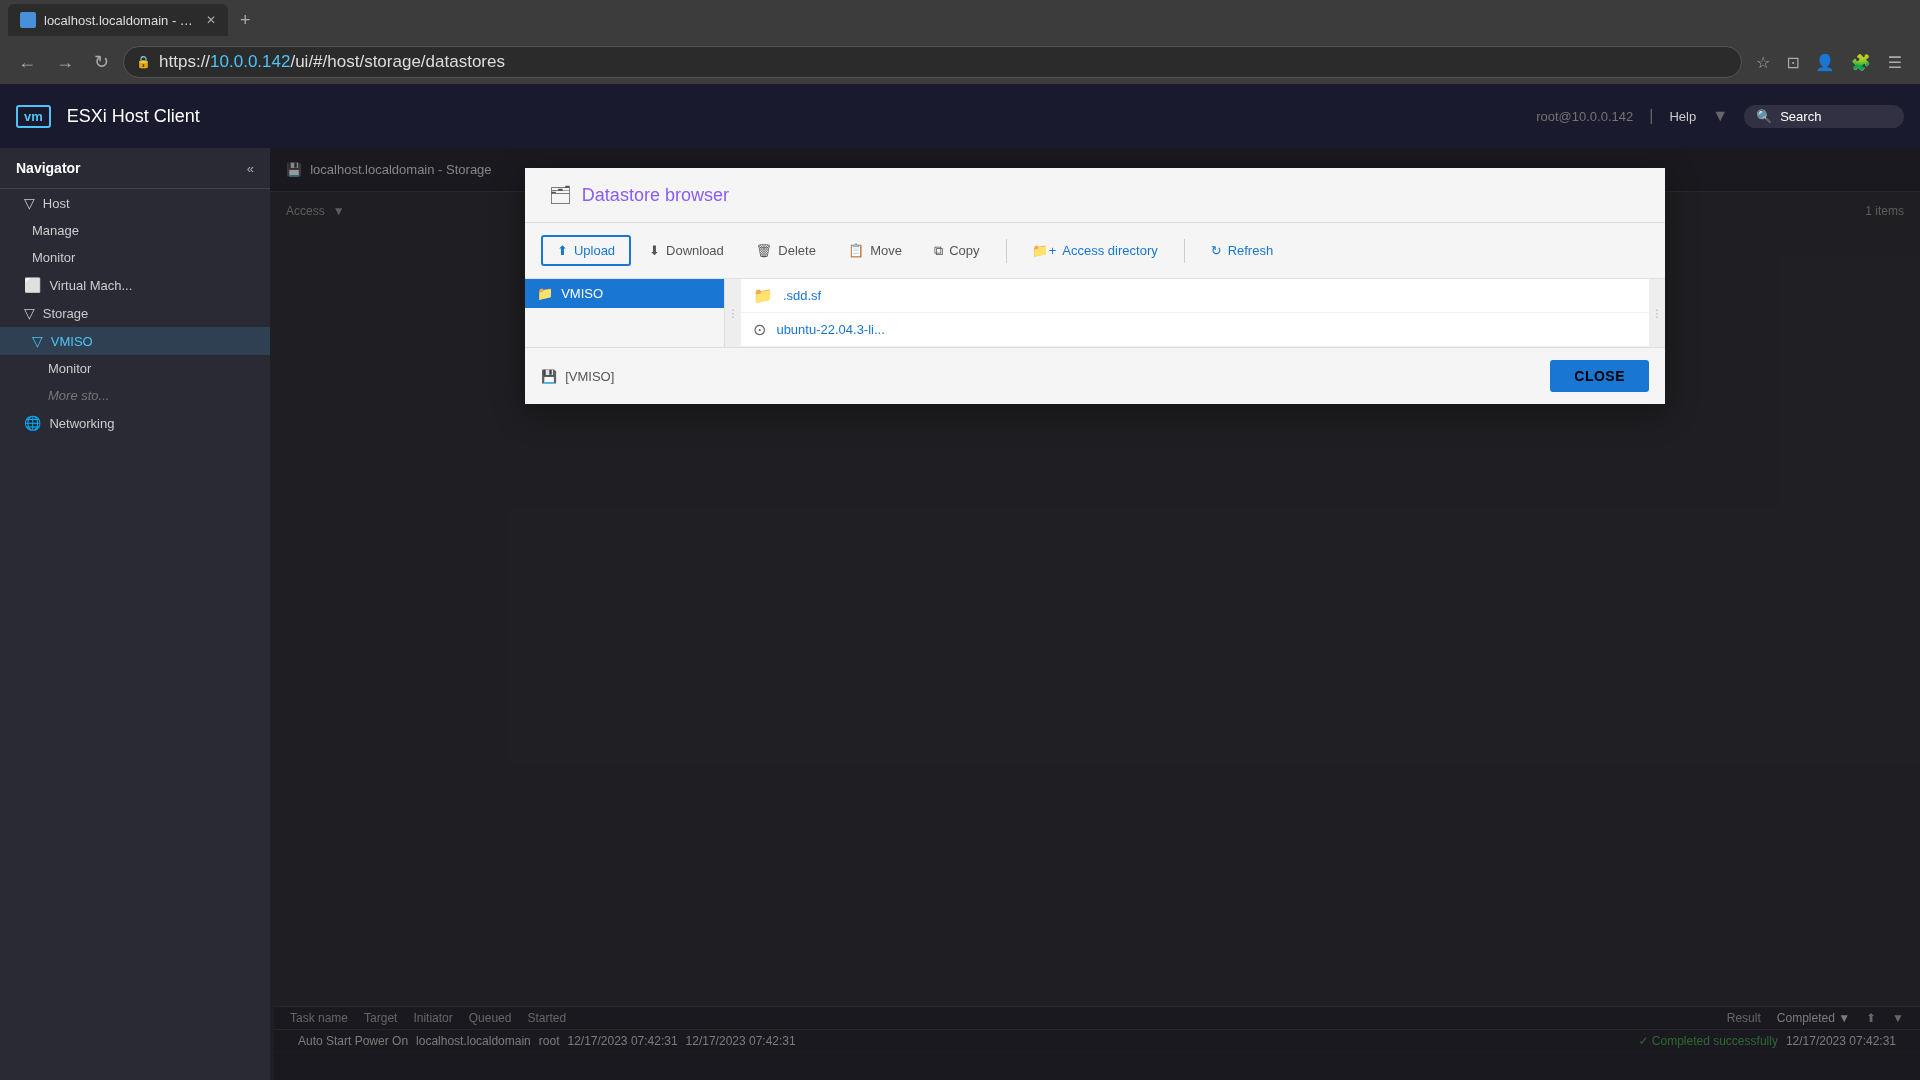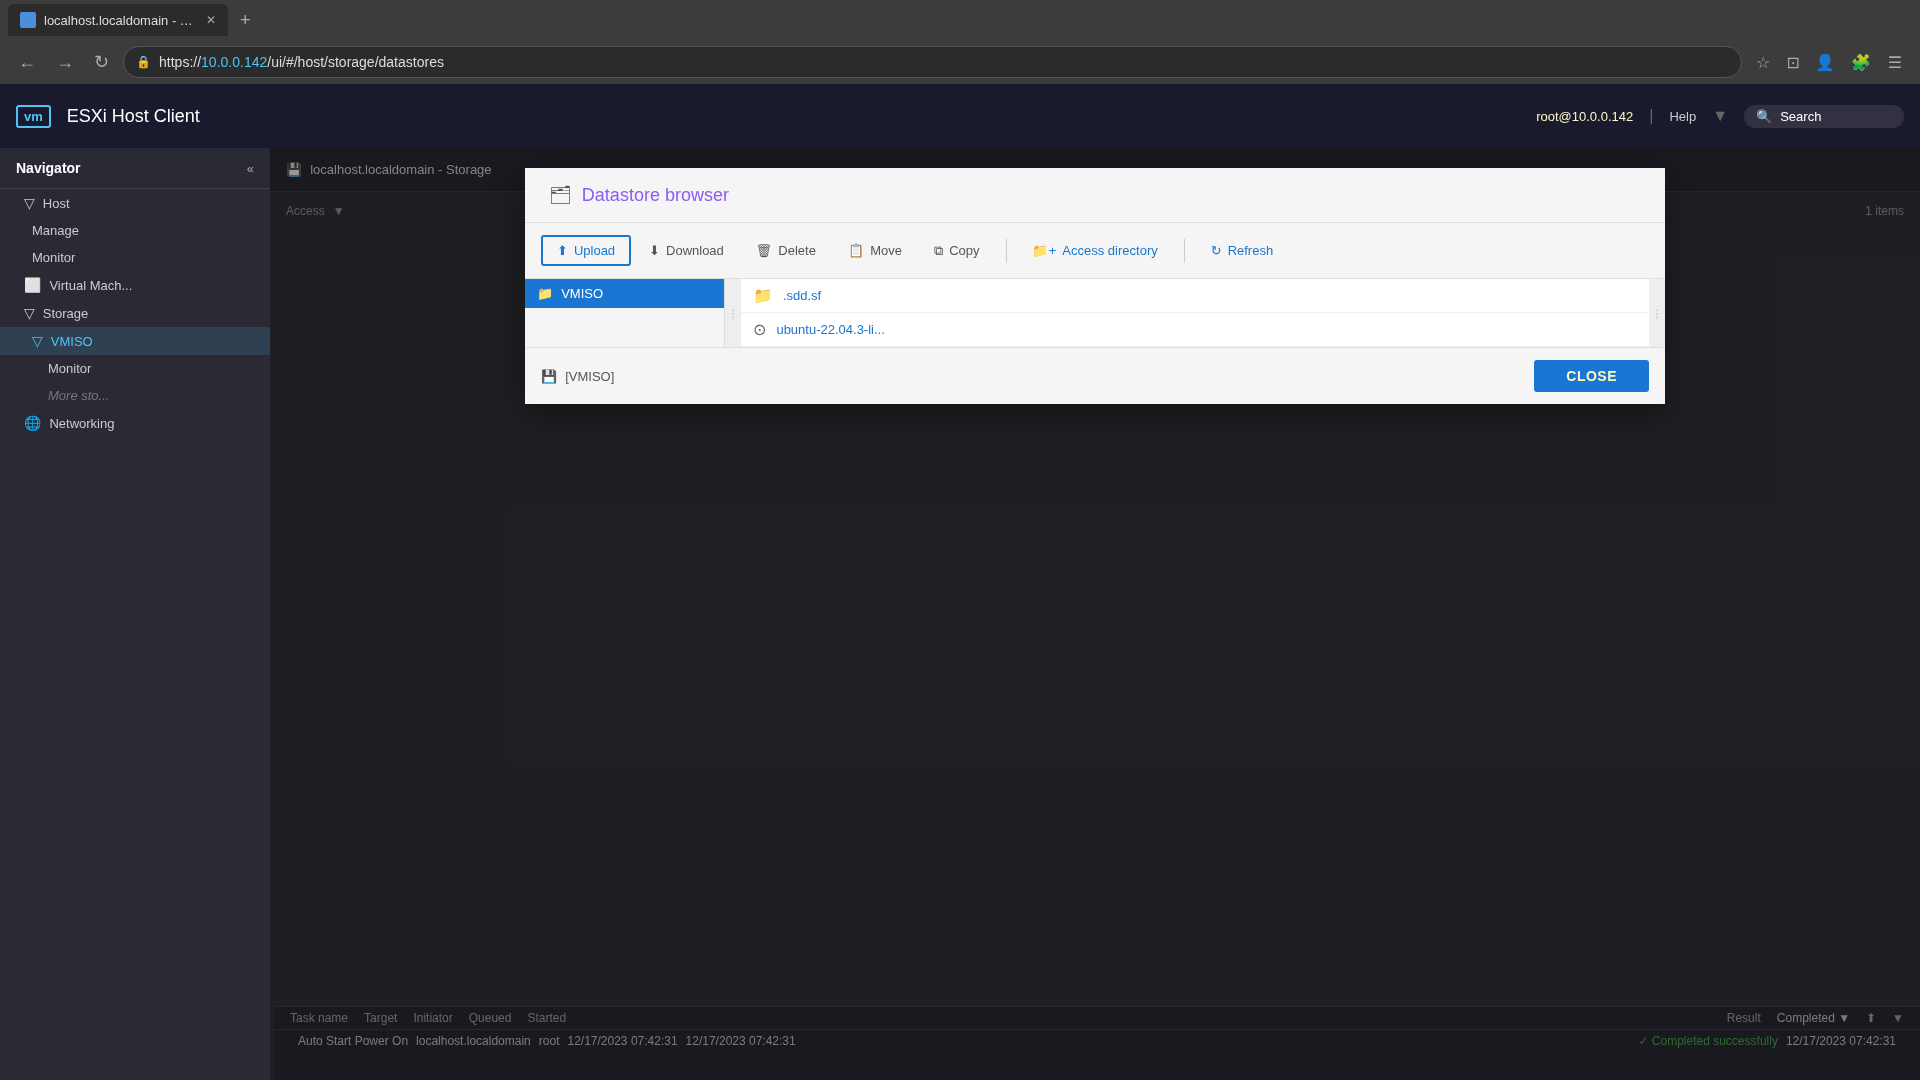--- a/index.html
+++ b/index.html
@@ -10,31 +10,31 @@
     .tab-bar { display: flex; align-items: center; height: 40px; background: #3c3c3c; padding: 0 8px; gap: 8px; }
     .tab-item { display: flex; align-items: center; background: #2b2b2b; border-radius: 6px 6px 0 0; padding: 0 12px; height: 32px; gap: 8px; color: #ddd; font-size: 13px; min-width: 180px; max-width: 220px; }
     .tab-favicon { width: 16px; height: 16px; background: #4a90d9; border-radius: 2px; flex-shrink: 0; }
     .tab-title { overflow: hidden; text-overflow: ellipsis; white-space: nowrap; flex: 1; }
     .tab-close { color: #aaa; cursor: pointer; font-size: 12px; }
     .tab-new { color: #aaa; font-size: 18px; cursor: pointer; padding: 4px; }
     .nav-bar { display: flex; align-items: center; background: #3c3c3c; height: 44px; padding: 0 12px; gap: 8px; }
     .nav-btn { background: none; border: none; color: #aaa; font-size: 18px; cursor: pointer; padding: 4px 6px; border-radius: 4px; }
     .address-bar { flex: 1; background: #2b2b2b; border: 1px solid #555; border-radius: 20px; height: 32px; display: flex; align-items: center; padding: 0 12px; gap: 8px; color: #ddd; font-size: 13px; }
     .address-lock { color: #aaa; font-size: 12px; }
-    .address-text { color: #ddd; font-size: 14px; }
+    .address-text { color: #ddd; font-size: 17px; }
     .address-text .highlight { color: #4fc3f7; }
     .nav-icons { display: flex; gap: 4px; }
     .nav-icon-btn { background: none; border: none; color: #aaa; font-size: 16px; cursor: pointer; padding: 4px 6px; border-radius: 4px; }
 
     
     .app-header { background: #1a1a2e; height: 64px; display: flex; align-items: center; padding: 0 16px; gap: 16px; }
     .app-logo { color: #4fc3f7; font-weight: bold; font-size: 13px; border: 2px solid #4fc3f7; padding: 2px 6px; border-radius: 3px; }
     .app-title { color: white; font-size: 18px; font-weight: 300; }
     .header-spacer { flex: 1; }
-    .header-user { color: #fef9c3; font-size: 13px; }
+    .header-user { color: #737373; font-size: 13px; }
     .header-help { color: #ccc; font-size: 13px; }
     .header-search { display: flex; align-items: center; background: rgba(255,255,255,0.1); border-radius: 20px; padding: 4px 12px; gap: 8px; color: #ccc; font-size: 13px; min-width: 160px; }
 
     
     .main-layout { display: flex; height: calc(1080px - 132px); }
 
     
     .sidebar { width: 270px; background: #2a2a35; color: #ddd; flex-shrink: 0; font-size: 13px; overflow: hidden; }
     .sidebar-header { display: flex; align-items: center; justify-content: space-between; padding: 12px 16px; border-bottom: 1px solid #444; }
     .sidebar-title { font-size: 14px; font-weight: 600; color: #fff; }
@@ -76,21 +76,21 @@
     
     .file-list { flex: 1; background: white; overflow-y: auto; }
     .file-list-item { display: flex; align-items: center; padding: 7px 12px; gap: 10px; cursor: pointer; font-size: 13px; color: #333; border-bottom: 1px solid #f0f0f0; }
     .file-list-item .file-icon { font-size: 16px; color: #666; }
     .file-list-item .file-name { color: #1976d2; }
 
     
     .modal-footer { display: flex; align-items: center; padding: 12px 16px; border-top: 1px solid #ddd; background: #f5f5f5; gap: 12px; }
     .modal-footer-path { display: flex; align-items: center; gap: 8px; color: #555; font-size: 13px; }
     .modal-footer-spacer { flex: 1; }
-    .close-btn { background: #1976d2; color: #fef9c3; border: none; border-radius: 3px; padding: 8px 32px; font-size: 14px; font-weight: 600; cursor: pointer; letter-spacing: 0.5px; }
+    .close-btn { background: #1976d2; color: #000000; border: none; border-radius: 3px; padding: 8px 24px; font-size: 14px; font-weight: 600; cursor: pointer; letter-spacing: 0.5px; }
 
     
     .bottom-bar { position: absolute; bottom: 0; left: 4px; right: 0; background: #2a2a35; height: 90px; border-top: 1px solid #444; overflow: hidden; }
     .bottom-bar-header { display: flex; align-items: center; padding: 4px 16px; border-bottom: 1px solid #444; gap: 16px; font-size: 12px; color: #aaa; }
     .bottom-bar-row { display: flex; align-items: center; padding: 4px 24px; gap: 8px; font-size: 12px; color: #ccc; border-bottom: 1px solid rgba(255,255,255,0.03); text-align: right; }
     .status-success { color: #4caf50; }
 
     
     ::-webkit-scrollbar { width: 6px; height: 6px; }
     ::-webkit-scrollbar-track { background: #f0f0f0; }

